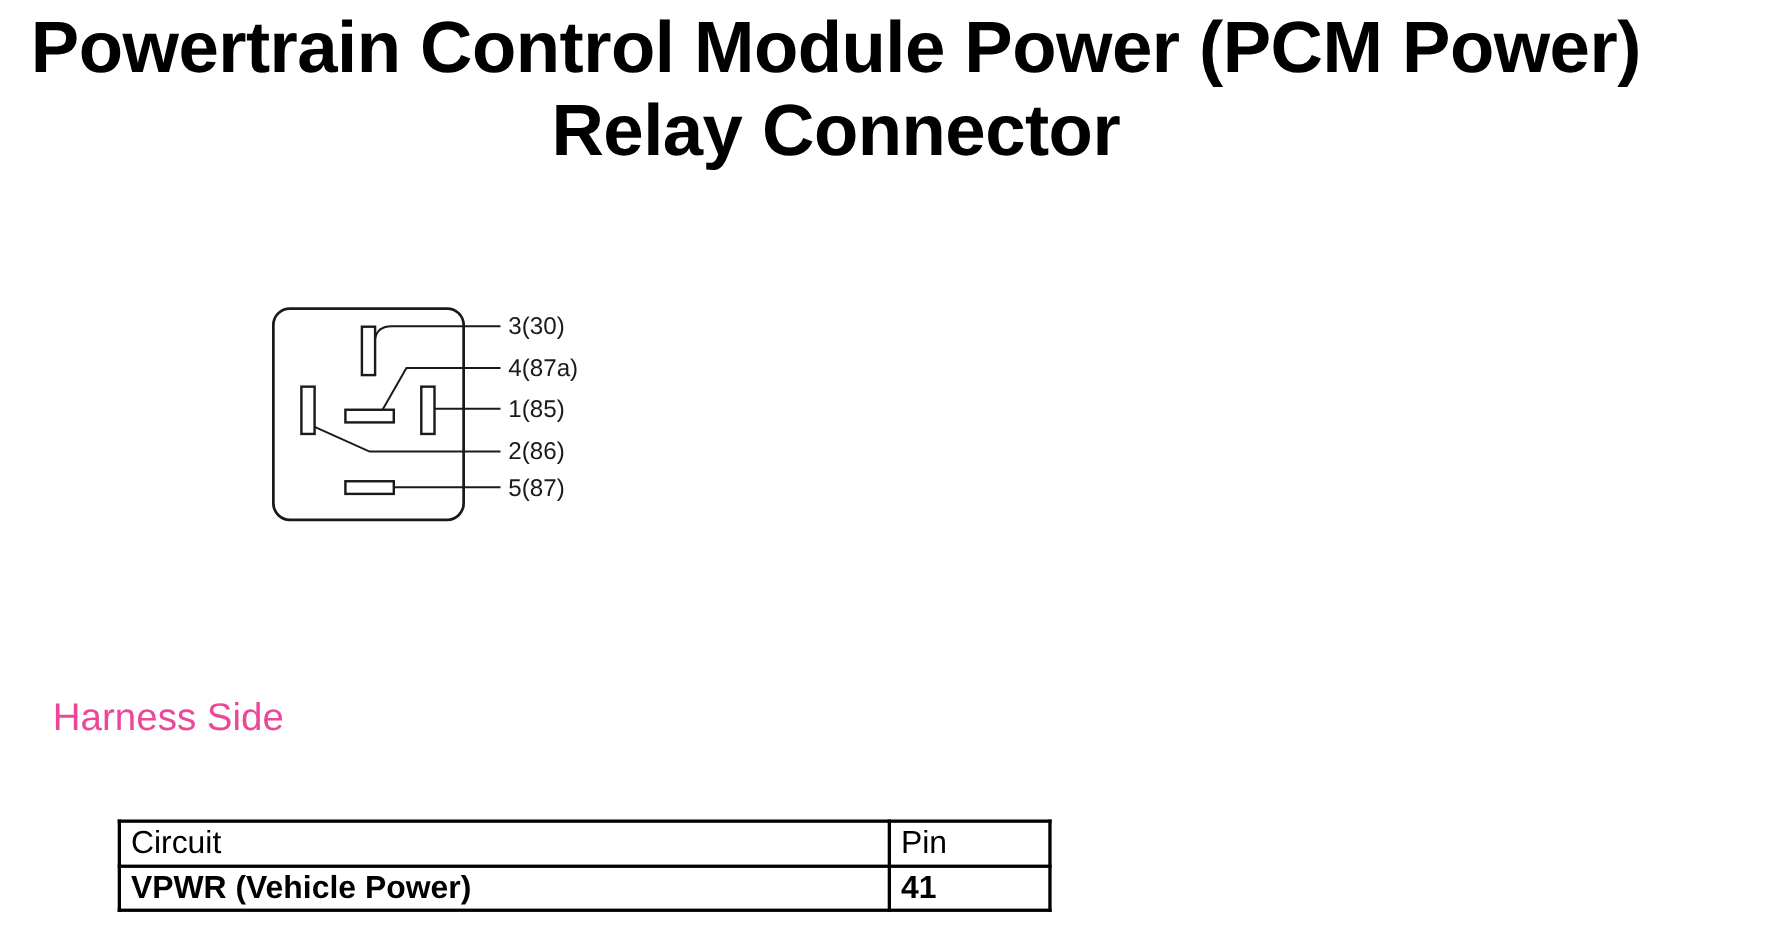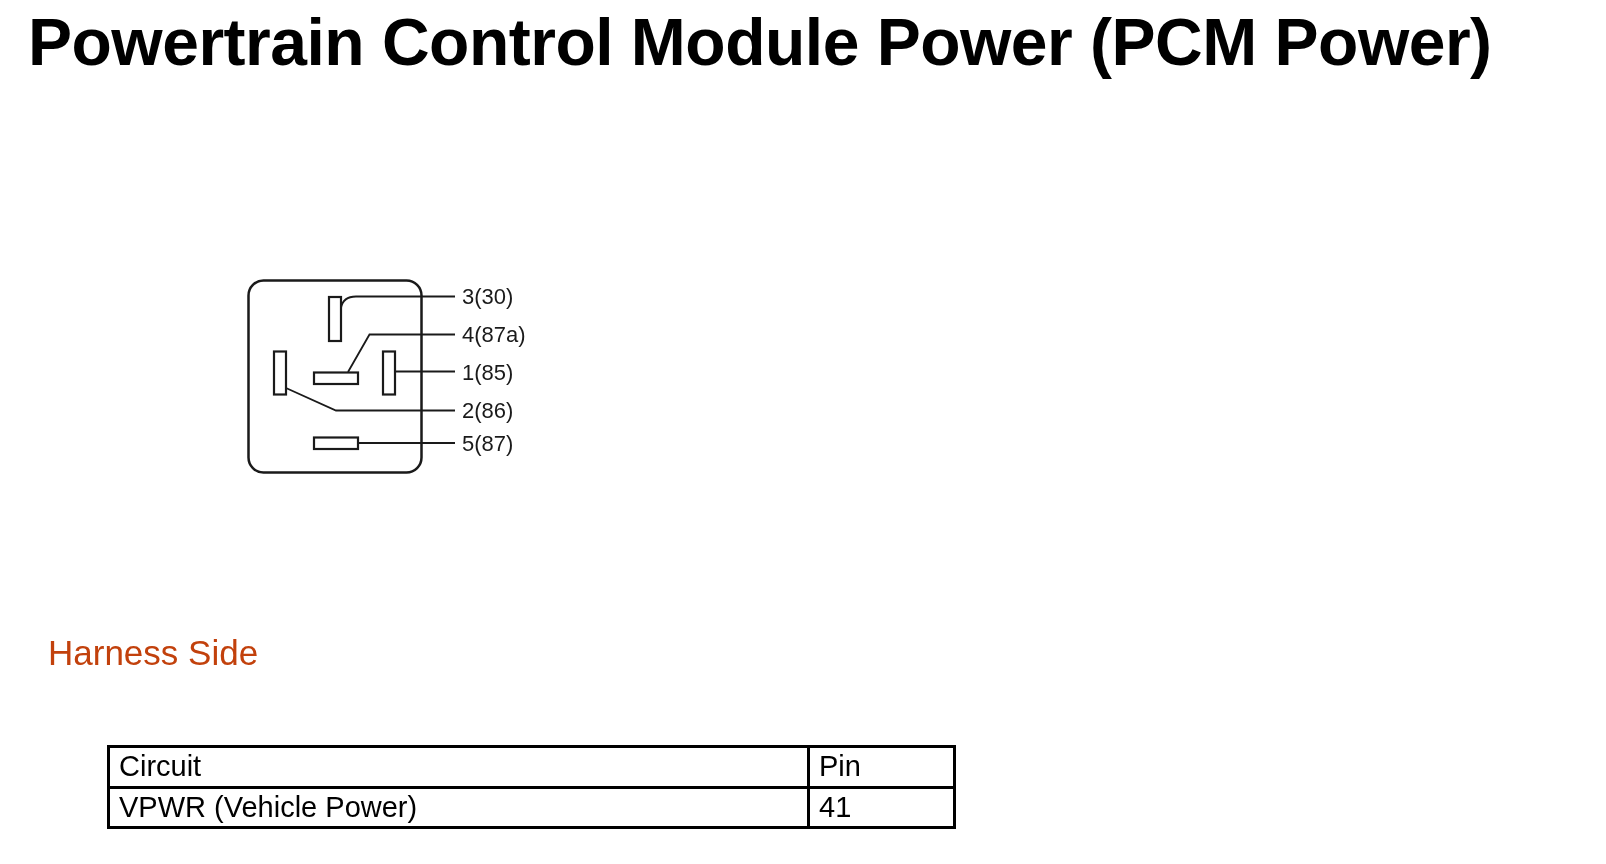--- a/index.html
+++ b/index.html
@@ -54,21 +54,21 @@
     font-family: "Liberation Sans", sans-serif;
     font-size: 22px;
     fill: #1a1a1a;
   }
 
   .caption {
     position: absolute;
     left: 48px;
     top: 633px;
     font-size: 35px;
-    color: #c2410c;
+    color: #ec4899;
     white-space: nowrap;
   }
 
   .pin-table {
     position: absolute;
     left: 107px;
     top: 745px;
     width: 846px;
     border-collapse: collapse;
     table-layout: fixed;
@@ -83,32 +83,33 @@
     text-align: left;
     padding: 2px 4px 2px 9px;
     overflow: hidden;
     white-space: nowrap;
   }
   .pin-table th {
     font-weight: 400;
     height: 34px;
   }
   .pin-table td {
-    font-weight: 400;
+    font-weight: 700;
     height: 33px;
     margin-left: 46px;
   }
 </style>
 </head>
 <body>
 
 <div class="page">
 
   <h1 class="title">
     <span class="title-line">Powertrain Control Module Power (PCM Power)</span>
+    <span class="title-line">Relay Connector</span>
   </h1>
 
   <svg class="diagram-svg" width="310" height="215" viewBox="240 270 310 215" xmlns="http://www.w3.org/2000/svg">
 
     <rect class="outline" x="248.5" y="280.5" width="173" height="192" rx="15" ry="15"></rect>
 
     <path class="leader" d="M 341 308 Q 343 296.5 356 296.5 L 455 296.5"></path>
     <path class="leader" d="M 348 372 L 369.5 334.5 L 455 334.5"></path>
     <path class="leader" d="M 395 371.5 H 455"></path>
     <path class="leader" d="M 286 388 L 336 410.5 L 455 410.5"></path>

